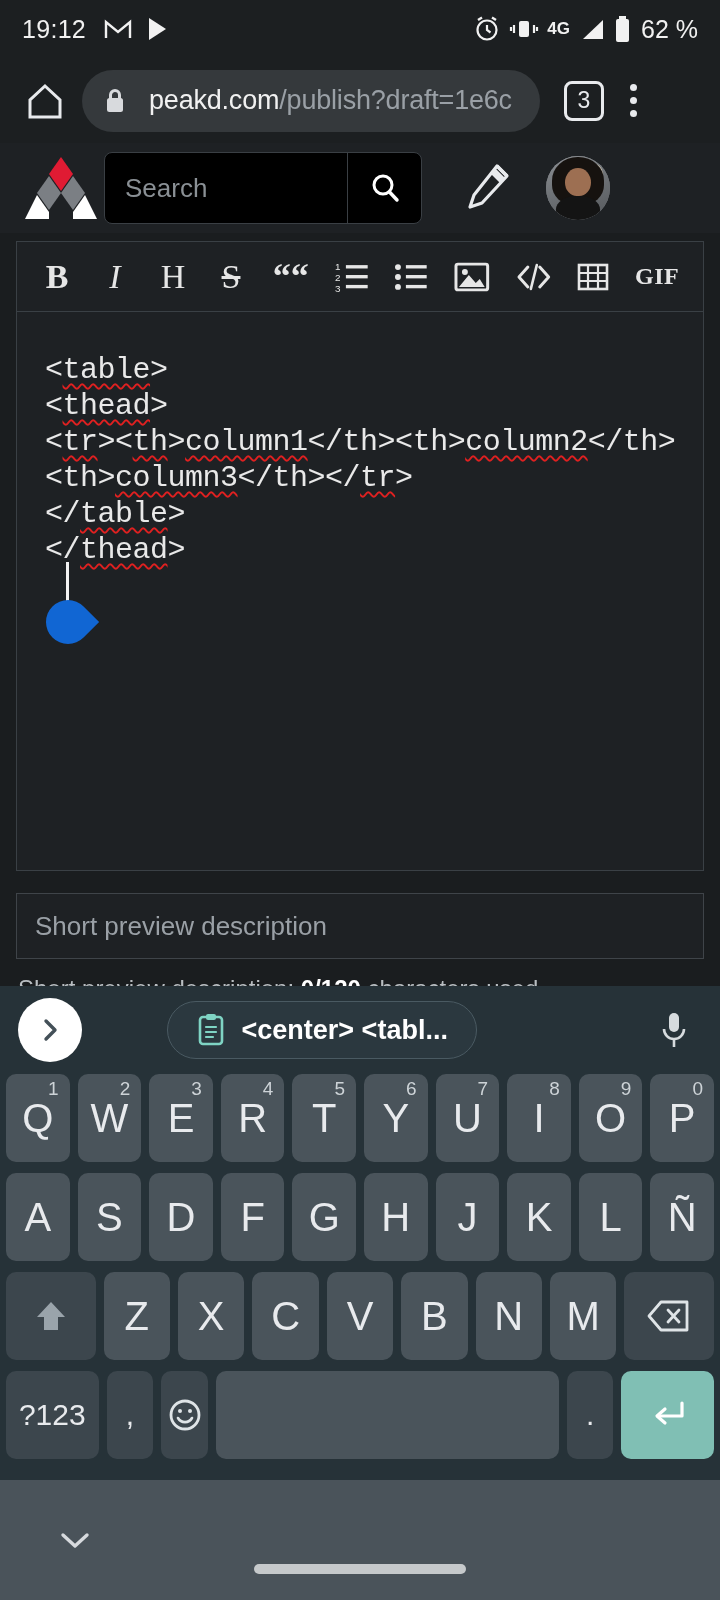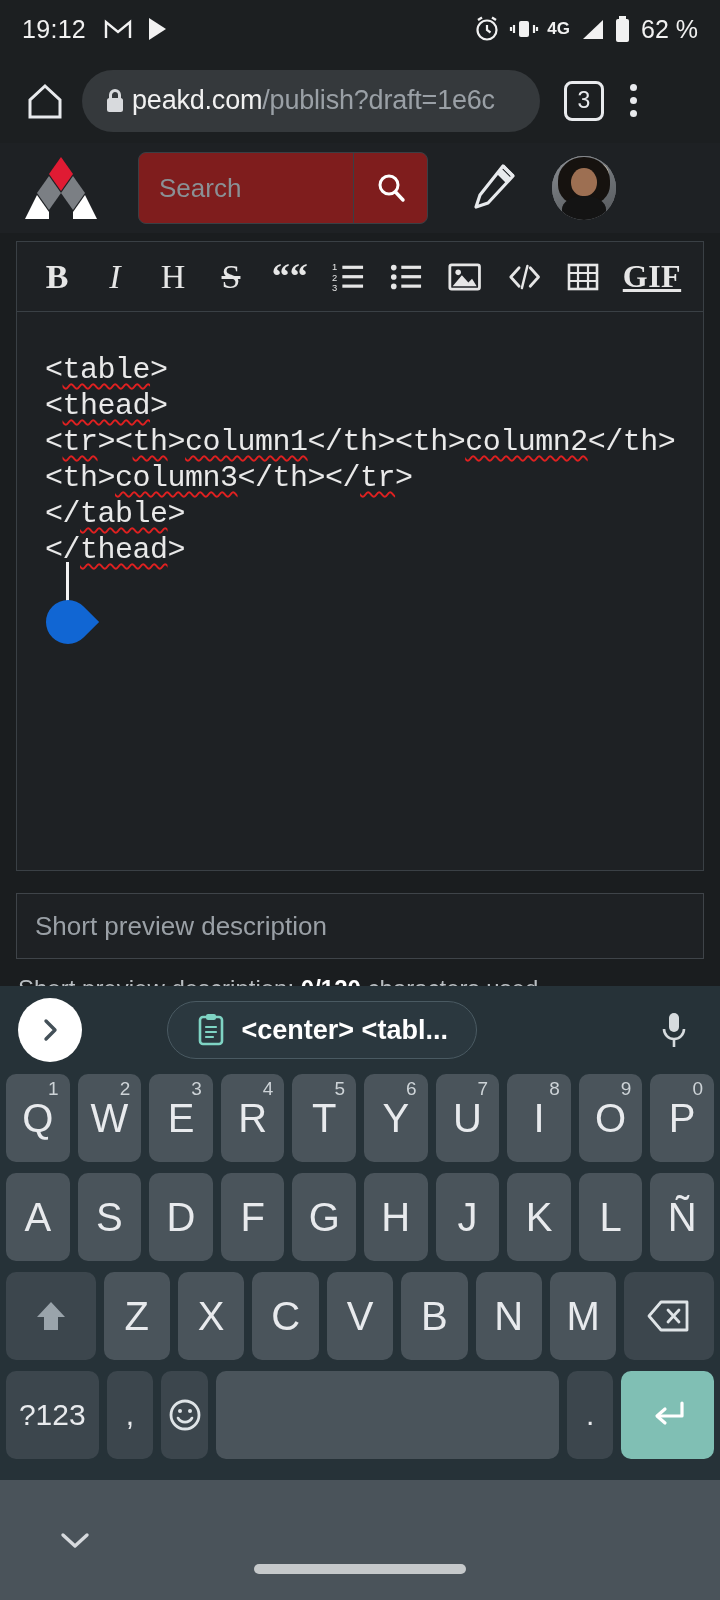--- a/index.html
+++ b/index.html
@@ -25,21 +25,21 @@
 
   
   .browserbar{
     height:85px; display:flex; align-items:center; gap:0;
     padding:0 18px; background:#1c1f21;
   }
   .home-btn{ width:54px; display:flex; justify-content:center; align-items:center; }
   .omnibox{
     flex:0 0 auto; width:458px; height:62px; margin-left:10px;
     background:#35393c; border-radius:31px;
-    display:flex; align-items:center; padding:0 22px; gap:6px; overflow:hidden;
+    display:flex; align-items:center; padding:0 22px; gap:23px; overflow:hidden;
   }
   .omnibox .urltext{
     font-size:27px; color:#f1f1f1; white-space:nowrap; overflow:hidden;
     letter-spacing:-.2px;
   }
   .omnibox .urltext .dim{ color:#9aa0a6; }
   .tabcount{
     margin-left:24px; width:40px; height:40px; border:3px solid #e8eaed;
     border-radius:8px; display:flex; align-items:center; justify-content:center;
     font-size:23px; color:#e8eaed;
@@ -47,22 +47,22 @@
   .kebab{ margin-left:26px; display:flex; flex-direction:column; gap:6px; align-items:center; }
   .kebab i{ width:7px; height:7px; border-radius:50%; background:#e8eaed; display:block; }
 
   
   .siteheader{
     height:90px; background:#1e2124; display:flex; align-items:center;
     padding:0 18px; gap:0;
   }
   .logo{ width:86px; height:66px; position:relative; flex:0 0 auto; }
   .searchwrap{
-    margin-left:34px; width:290px; height:72px; border:1px solid #3a3f44;
-    border-radius:8px; display:flex; align-items:center; background:#7f1d1d;
+    width:318px; height:72px; border:1px solid #3a3f44;
+    border-radius:8px; display:flex; align-items:center; background:#000000;
   }
   .searchwrap .sinput{ flex:1; padding:0 20px; font-size:26px; color:#8a9095; }
   .searchbtn{
     width:74px; height:100%; border-left:1px solid #3a3f44;
     display:flex; align-items:center; justify-content:center;
   }
   .pencil{ margin-left:38px; width:56px; display:flex; justify-content:center; }
   .avatar{
     margin-left:30px; width:64px; height:64px; border-radius:50%;
     overflow:hidden; position:relative; background:#7c7f84; flex:0 0 auto;
@@ -85,21 +85,21 @@
   .toolbar{
     height:70px; border-bottom:1px solid #3a4045;
     display:flex; align-items:center; padding:0 24px; gap:26px; color:#e6e6e6;
   }
   .tb-item{ display:flex; align-items:center; justify-content:center; min-width:32px; height:44px; }
   .tb-b{ font-family:"Liberation Serif", serif; font-weight:bold; font-size:34px; }
   .tb-i{ font-family:"Liberation Serif", serif; font-style:italic; font-size:34px; }
   .tb-h{ font-family:"Liberation Serif", serif; font-size:34px; }
   .tb-s{ font-family:"Liberation Serif", serif; font-size:34px; text-decoration:line-through; }
   .tb-q{ font-family:"Liberation Serif", serif; font-weight:bold; font-size:36px; line-height:.8; }
-  .tb-gif{ font-family:"Liberation Serif", serif; font-weight:bold; font-size:32px; letter-spacing:.5px;text-decoration:underline; }
+  .tb-gif{ font-family:"Liberation Serif", serif; font-weight:bold; font-size:24px; letter-spacing:.5px; }
 
   .codearea{
     height:558px; padding:40px 28px 0 28px; position:relative;
   }
   .codeline{
     font-family:"Liberation Mono", monospace; font-size:30px; color:#e9e9e9;
     line-height:36px; white-space:pre; margin-bottom:0; letter-spacing:-.5px;
   }
   .sp{
     text-decoration:underline wavy #e02020;

